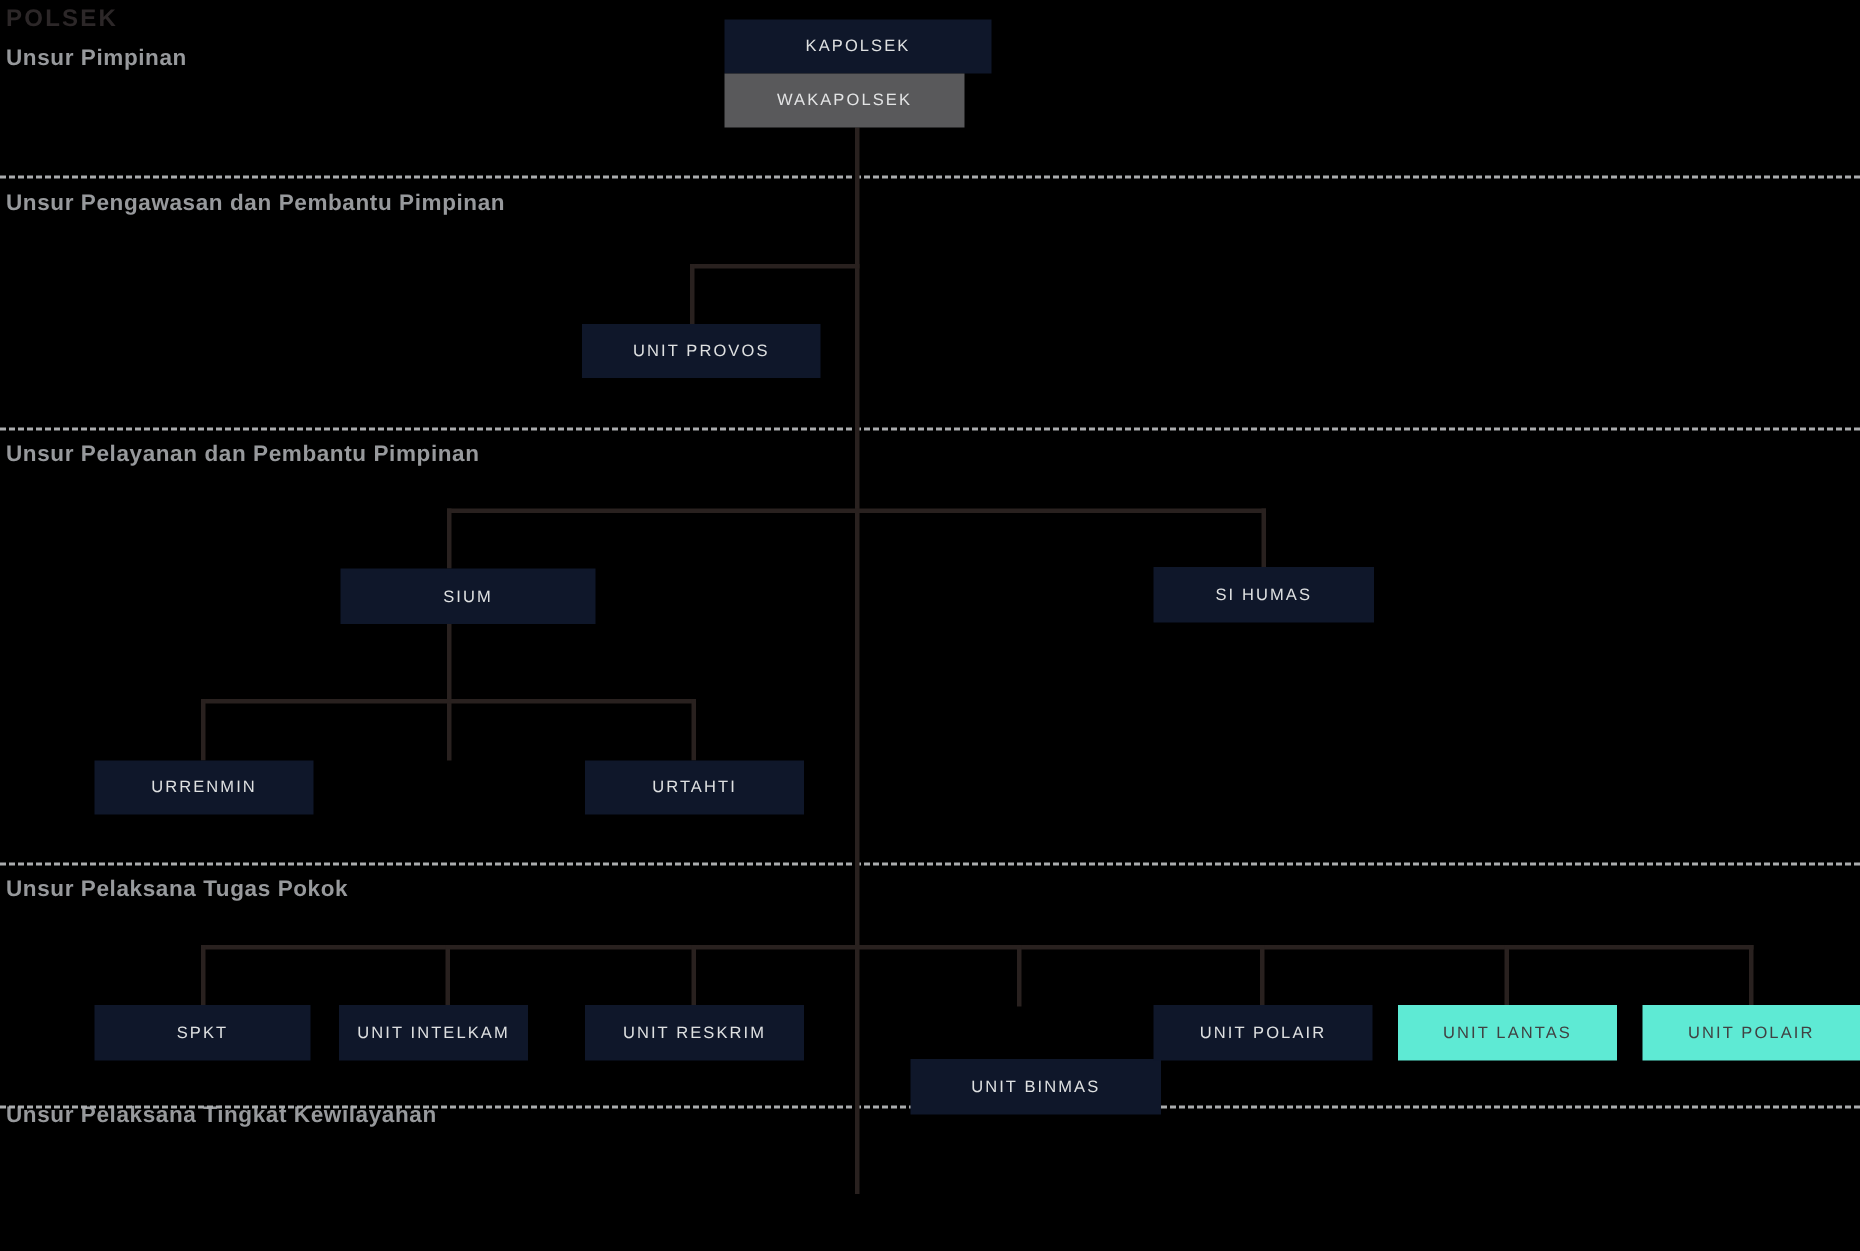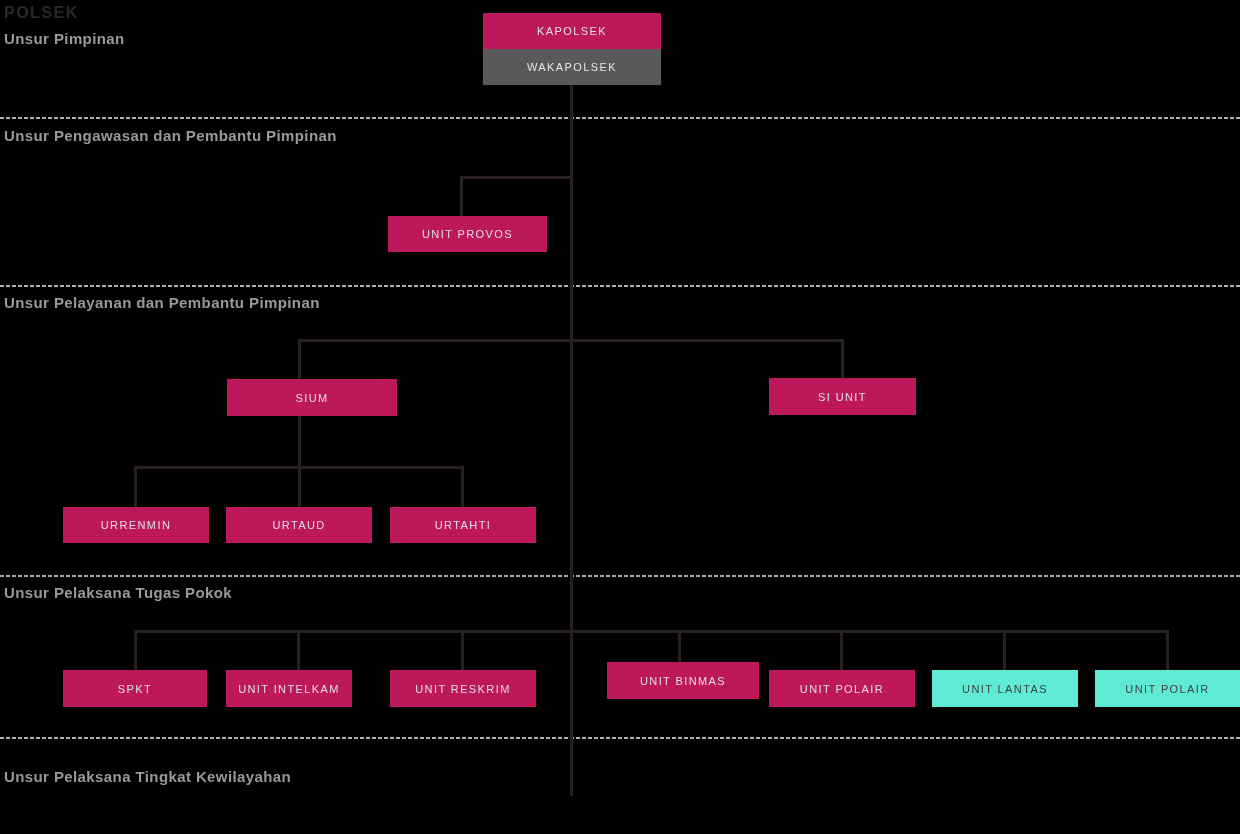--- a/index.html
+++ b/index.html
@@ -21,38 +21,38 @@
     color:#97999c;
   }
   .divider{
     position:absolute;left:0;width:1240px;height:2px;
     background:repeating-linear-gradient(90deg,#aaacae 0 4px,transparent 4px 6px);
   }
   .line{position:absolute;background:#29211f;}
   .node{
     position:absolute;
     display:flex;align-items:center;justify-content:center;
-    background:#be185d;color:#dee0e1;
+    background:#0f172a;color:#dee0e1;
     font-size:11px;letter-spacing:1.4px;
     white-space:nowrap;
   }
   .node.gray{background:#59595b;color:#e3e4e5;}
   .node.light{background:#5eead4;color:#414142;}
 </style>
 </head>
 <body>
 
 <div class="canvas">
 
   <div class="page-title">POLSEK</div>
   <div class="section-label" style="top:30px">Unsur Pimpinan</div>
   <div class="section-label" style="top:127px">Unsur Pengawasan dan Pembantu Pimpinan</div>
   <div class="section-label" style="top:294px">Unsur Pelayanan dan Pembantu Pimpinan</div>
   <div class="section-label" style="top:584px">Unsur Pelaksana Tugas Pokok</div>
-  <div class="section-label" style="top:768px">Unsur Pelaksana Tingkat Kewilayahan</div>
+  <div class="section-label" style="top:735px">Unsur Pelaksana Tingkat Kewilayahan</div>
 
   <div class="divider" style="top:117px"></div>
   <div class="divider" style="top:285px"></div>
   <div class="divider" style="top:575px"></div>
   <div class="divider" style="top:737px"></div>
 
   <div class="line" style="left:570px;top:85px;width:3px;height:711px"></div>
   <div class="line" style="left:460px;top:176px;width:113px;height:3px"></div>
   <div class="line" style="left:460px;top:176px;width:3px;height:40px"></div>
   <div class="line" style="left:298px;top:339px;width:546px;height:3px"></div>
@@ -65,28 +65,27 @@
   <div class="line" style="left:134px;top:630px;width:1035px;height:3px"></div>
   <div class="line" style="left:134px;top:630px;width:3px;height:41px"></div>
   <div class="line" style="left:297px;top:630px;width:3px;height:41px"></div>
   <div class="line" style="left:461px;top:630px;width:3px;height:41px"></div>
   <div class="line" style="left:678px;top:630px;width:3px;height:41px"></div>
   <div class="line" style="left:840px;top:630px;width:3px;height:41px"></div>
   <div class="line" style="left:1003px;top:630px;width:3px;height:41px"></div>
   <div class="line" style="left:1166px;top:630px;width:3px;height:41px"></div>
 
   <div class="node" style="left:483px;top:13px;width:178px;height:36px">KAPOLSEK</div>
-  <div class="node gray" style="left:483px;top:49px;width:178px;height:36px">WAKAPOLSEK</div>
+  <div class="node gray" style="left:483px;top:49px;width:160px;height:36px">WAKAPOLSEK</div>
   <div class="node" style="left:388px;top:216px;width:159px;height:36px">UNIT PROVOS</div>
   <div class="node" style="left:227px;top:379px;width:170px;height:37px">SIUM</div>
-  <div class="node" style="left:769px;top:378px;width:147px;height:37px">SI UNIT</div>
+  <div class="node" style="left:769px;top:378px;width:147px;height:37px">SI HUMAS</div>
   <div class="node" style="left:63px;top:507px;width:146px;height:36px">URRENMIN</div>
-  <div class="node" style="left:226px;top:507px;width:146px;height:36px">URTAUD</div>
   <div class="node" style="left:390px;top:507px;width:146px;height:36px">URTAHTI</div>
   <div class="node" style="left:63px;top:670px;width:144px;height:37px">SPKT</div>
   <div class="node" style="left:226px;top:670px;width:126px;height:37px">UNIT INTELKAM</div>
   <div class="node" style="left:390px;top:670px;width:146px;height:37px">UNIT RESKRIM</div>
-  <div class="node" style="left:607px;top:662px;width:152px;height:37px">UNIT BINMAS</div>
+  <div class="node" style="left:607px;top:706px;width:167px;height:37px">UNIT BINMAS</div>
   <div class="node" style="left:769px;top:670px;width:146px;height:37px">UNIT POLAIR</div>
   <div class="node light" style="left:932px;top:670px;width:146px;height:37px">UNIT LANTAS</div>
   <div class="node light" style="left:1095px;top:670px;width:145px;height:37px">UNIT POLAIR</div>
 
 </div>
 
 </body></html>

